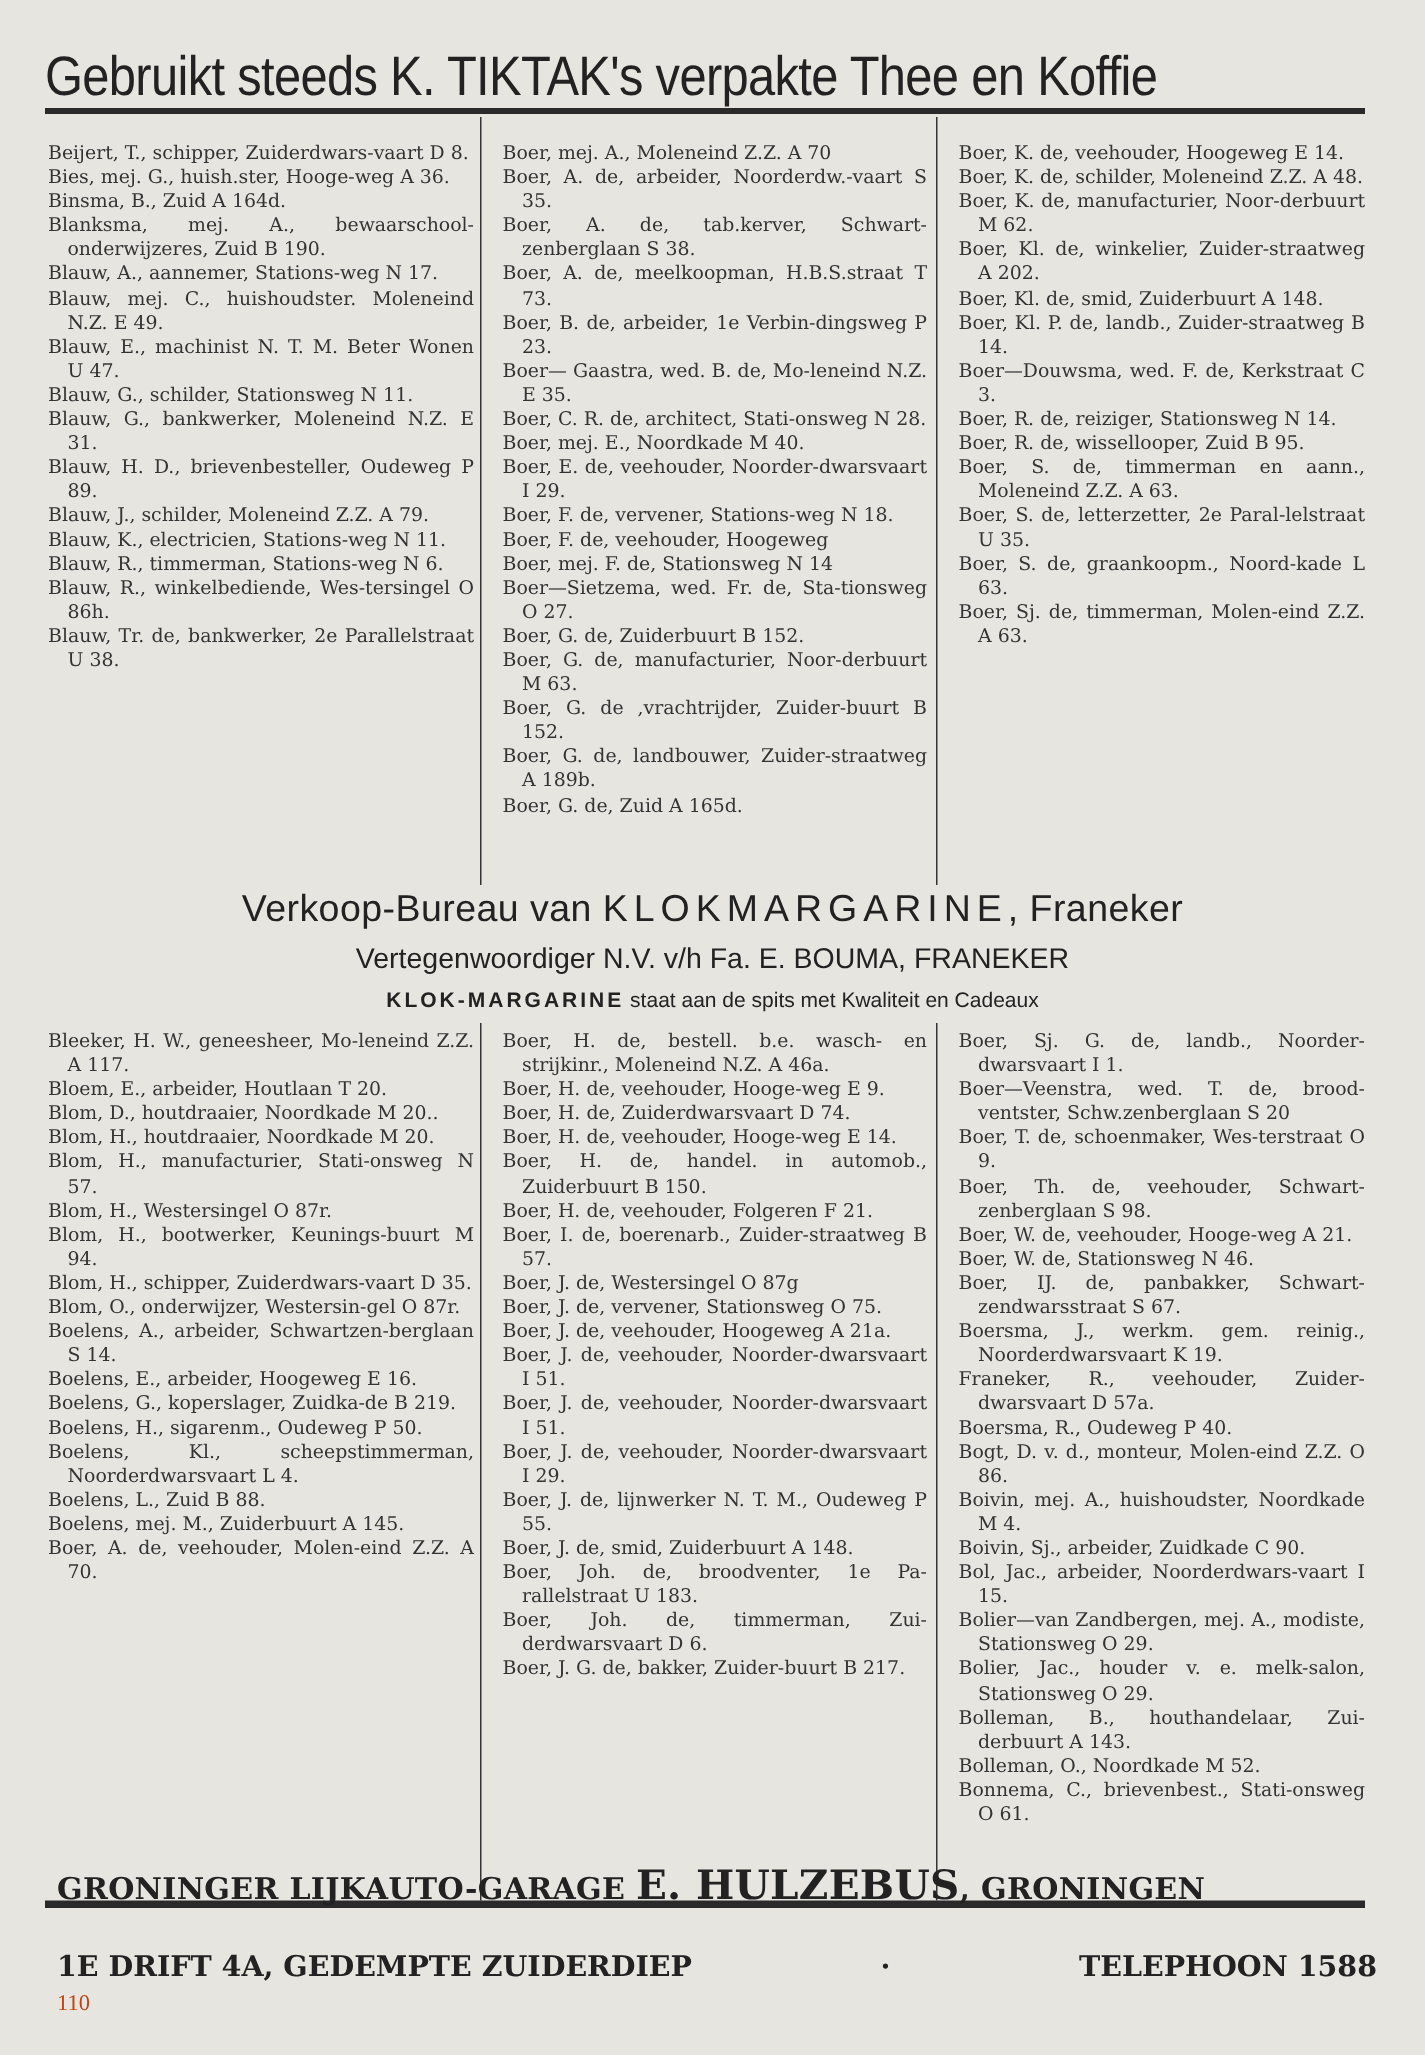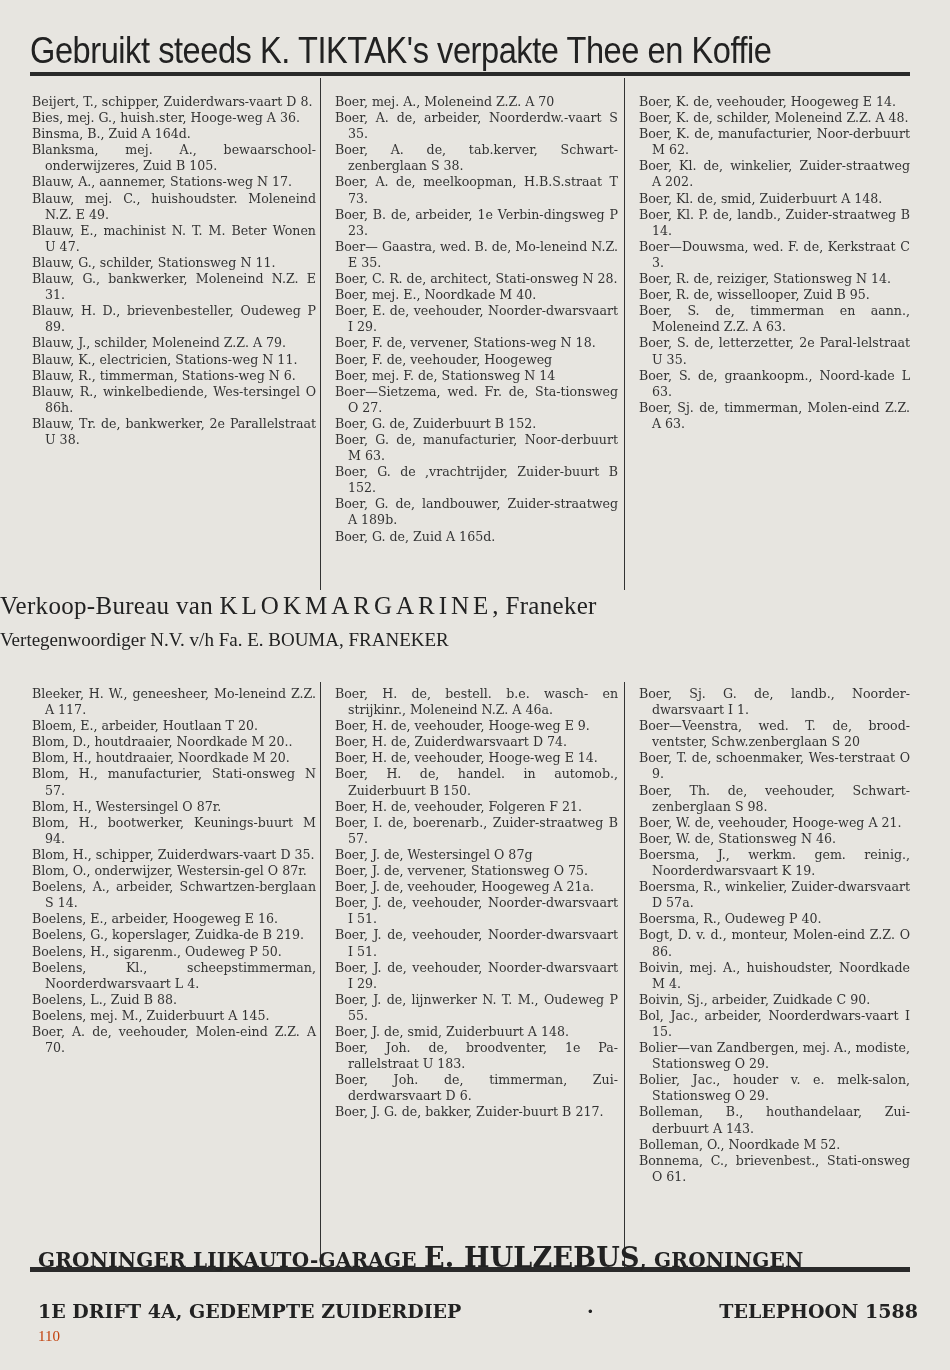--- a/index.html
+++ b/index.html
@@ -28,21 +28,21 @@
   .col-2 { width: 304px; padding: 16px 6px 0 14px; border-left: 1.5px solid #333; }
   .col-3 { width: 286px; padding: 16px 0 0 14px; border-left: 1.5px solid #333; }
   .block-1 .col-1, .block-1 .col-2, .block-1 .col-3 { padding-top: 16px; }
   .block-2 .col { padding-top: 4px; }
   .entry {
     font-size: 12.6px; line-height: 16.1px;
     text-align: justify; text-align-last: left;
     padding-left: 13px; text-indent: -13px; margin: 0;
     color: #333;
   }
-  .mid-ad { position: absolute; left: 0; width: 950px; text-align: left; font-family: Liberation Serif, serif; color: #222; }
+  .mid-ad { position: absolute; left: 0; width: 950px; text-align: center; font-family: Liberation Sans, sans-serif; color: #222; }
   .mid-ad-1 { top: 592px; font-size: 25px; letter-spacing: 0.3px; }
   .mid-ad-1 .brand { letter-spacing: 4px; }
   .mid-ad-2 { top: 629px; font-size: 19px; }
   .mid-ad-3 { top: 658px; font-size: 14px; font-weight: bold; }
   .mid-ad-3 .brand { letter-spacing: 2px; }
   .bottom-ad {
     position: absolute; left: 38px; width: 880px;
     font-family: "DejaVu Serif", serif; font-weight: bold; color: #222;
     white-space: nowrap;
   }
@@ -57,21 +57,21 @@
 <div class="page">
 
   <div class="top-ad">Gebruikt steeds K. TIKTAK's verpakte Thee en Koffie</div>
   <div class="rule rule-top"></div>
 
   <div class="block block-1">
     <div class="col col-1">
         <p class="entry">Beijert, T., schipper, Zuiderdwars-vaart D 8.</p>
         <p class="entry">Bies, mej. G., huish.ster, Hooge-weg A 36.</p>
         <p class="entry">Binsma, B., Zuid A 164d.</p>
-        <p class="entry">Blanksma, mej. A., bewaarschool-onderwijzeres, Zuid B 105.</p>
+        <p class="entry">Blanksma, mej. A., bewaarschool-onderwijzeres, Zuid B 190.</p>
         <p class="entry">Blauw, A., aannemer, Stations-weg N 17.</p>
         <p class="entry">Blauw, mej. C., huishoudster. Moleneind N.Z. E 49.</p>
         <p class="entry">Blauw, E., machinist N. T. M. Beter Wonen U 47.</p>
         <p class="entry">Blauw, G., schilder, Stationsweg N 11.</p>
         <p class="entry">Blauw, G., bankwerker, Moleneind N.Z. E 31.</p>
         <p class="entry">Blauw, H. D., brievenbesteller, Oudeweg P 89.</p>
         <p class="entry">Blauw, J., schilder, Moleneind Z.Z. A 79.</p>
         <p class="entry">Blauw, K., electricien, Stations-weg N 11.</p>
         <p class="entry">Blauw, R., timmerman, Stations-weg N 6.</p>
         <p class="entry">Blauw, R., winkelbediende, Wes-tersingel O 86h.</p>
@@ -111,20 +111,23 @@
         <p class="entry">Boer, S. de, letterzetter, 2e Paral-lelstraat U 35.</p>
         <p class="entry">Boer, S. de, graankoopm., Noord-kade L 63.</p>
         <p class="entry">Boer, Sj. de, timmerman, Molen-eind Z.Z. A 63.</p>
       </div>
   </div>
 
   <div class="mid-ad mid-ad-1">
     <span>Verkoop-Bureau van </span><span class="brand">KLOKMARGARINE</span><span>, Franeker</span>
   </div>
   <div class="mid-ad mid-ad-2">Vertegenwoordiger N.V. v/h Fa. E. BOUMA, FRANEKER</div>
+  <div class="mid-ad mid-ad-3">
+    <span class="brand">KLOK-MARGARINE</span><span style="font-weight:normal"> staat aan de spits met Kwaliteit en Cadeaux</span>
+  </div>
 
   <div class="block block-2">
     <div class="col col-1">
         <p class="entry">Bleeker, H. W., geneesheer, Mo-leneind Z.Z. A 117.</p>
         <p class="entry">Bloem, E., arbeider, Houtlaan T 20.</p>
         <p class="entry">Blom, D., houtdraaier, Noordkade M 20..</p>
         <p class="entry">Blom, H., houtdraaier, Noordkade M 20.</p>
         <p class="entry">Blom, H., manufacturier, Stati-onsweg N 57.</p>
         <p class="entry">Blom, H., Westersingel O 87r.</p>
         <p class="entry">Blom, H., bootwerker, Keunings-buurt M 94.</p>
@@ -159,22 +162,23 @@
         <p class="entry">Boer, Joh. de, timmerman, Zui-derdwarsvaart D 6.</p>
         <p class="entry">Boer, J. G. de, bakker, Zuider-buurt B 217.</p>
       </div>
     <div class="col col-3">
         <p class="entry">Boer, Sj. G. de, landb., Noorder-dwarsvaart I 1.</p>
         <p class="entry">Boer—Veenstra, wed. T. de, brood-ventster, Schw.zenberglaan S 20</p>
         <p class="entry">Boer, T. de, schoenmaker, Wes-terstraat O 9.</p>
         <p class="entry">Boer, Th. de, veehouder, Schwart-zenberglaan S 98.</p>
         <p class="entry">Boer, W. de, veehouder, Hooge-weg A 21.</p>
         <p class="entry">Boer, W. de, Stationsweg N 46.</p>
+        <p class="entry">Boer, IJ. de, panbakker, Schwart-zendwarsstraat S 67.</p>
         <p class="entry">Boersma, J., werkm. gem. reinig., Noorderdwarsvaart K 19.</p>
-        <p class="entry">Boersma, R., winkelier, Zuider-dwarsvaart D 57a.</p>
+        <p class="entry">Franeker, R., veehouder, Zuider-dwarsvaart D 57a.</p>
         <p class="entry">Boersma, R., Oudeweg P 40.</p>
         <p class="entry">Bogt, D. v. d., monteur, Molen-eind Z.Z. O 86.</p>
         <p class="entry">Boivin, mej. A., huishoudster, Noordkade M 4.</p>
         <p class="entry">Boivin, Sj., arbeider, Zuidkade C 90.</p>
         <p class="entry">Bol, Jac., arbeider, Noorderdwars-vaart I 15.</p>
         <p class="entry">Bolier—van Zandbergen, mej. A., modiste, Stationsweg O 29.</p>
         <p class="entry">Bolier, Jac., houder v. e. melk-salon, Stationsweg O 29.</p>
         <p class="entry">Bolleman, B., houthandelaar, Zui-derbuurt A 143.</p>
         <p class="entry">Bolleman, O., Noordkade M 52.</p>
         <p class="entry">Bonnema, C., brievenbest., Stati-onsweg O 61.</p>

